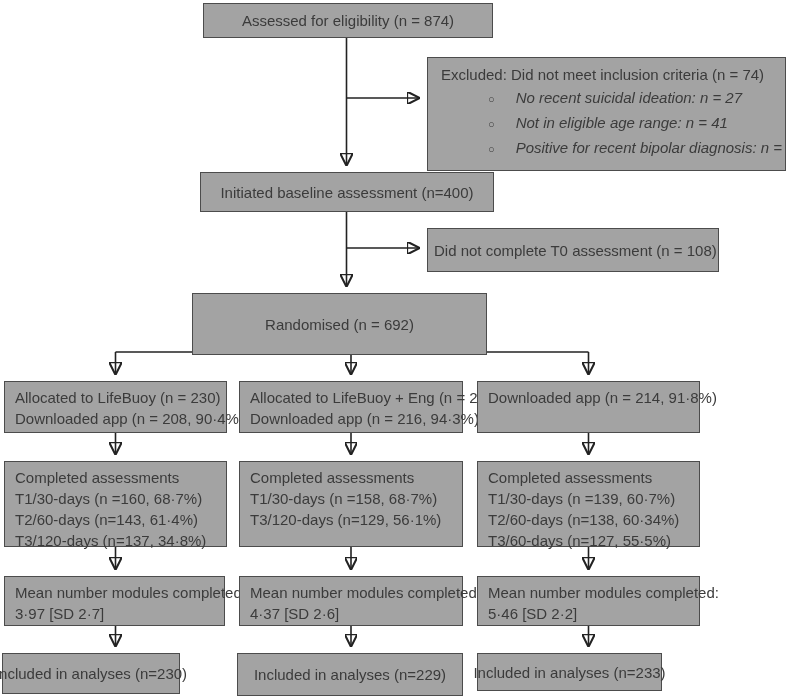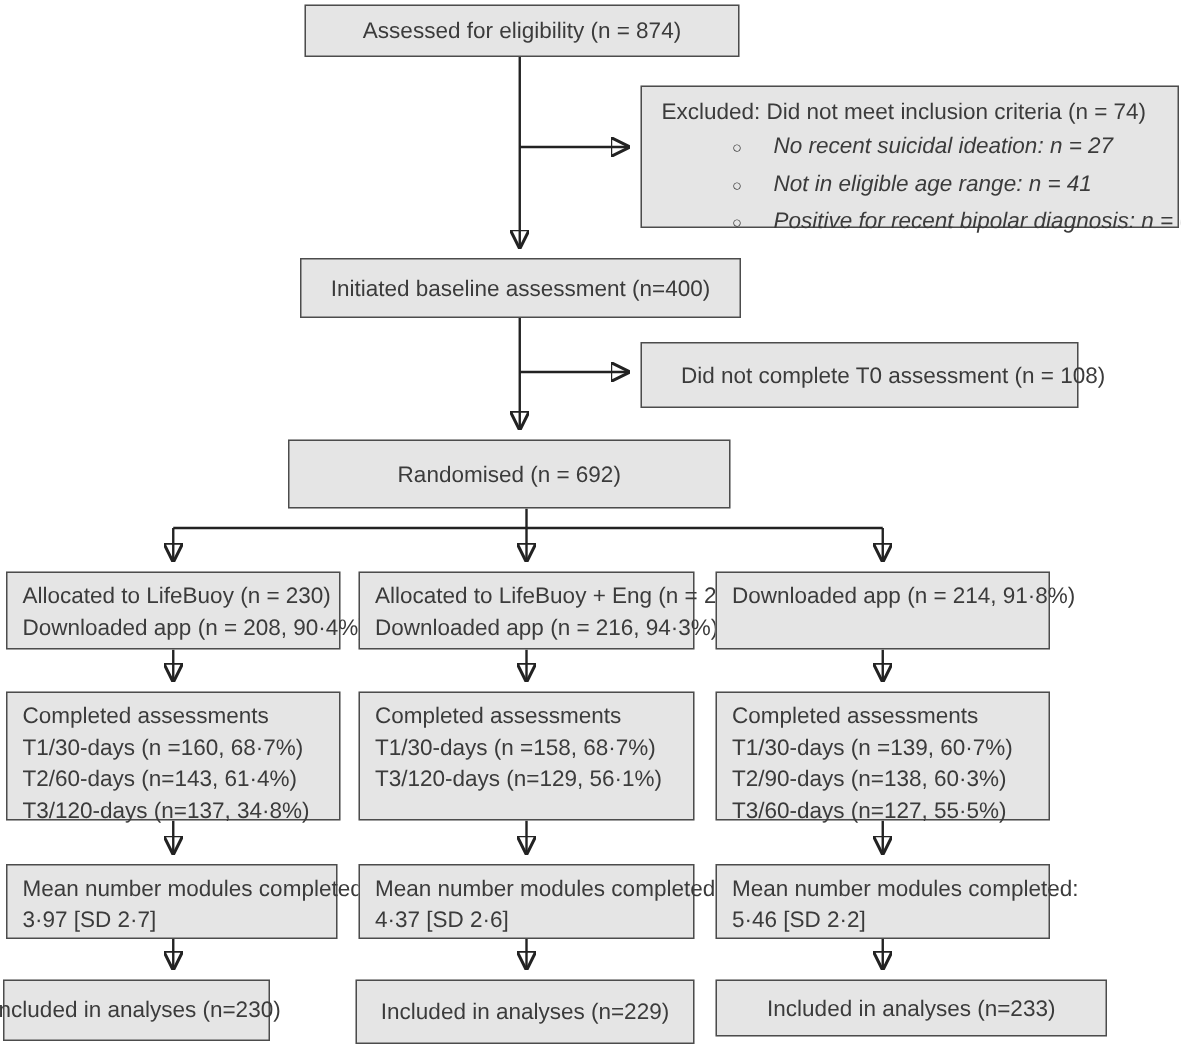--- a/index.html
+++ b/index.html
@@ -10,21 +10,21 @@
     background: #ffffff;
     font-family: "Liberation Sans", "DejaVu Sans", sans-serif;
     font-size: 15px;
     color: #3b3b3b;
     overflow: hidden;
   }
   .box {
     position: absolute;
     box-sizing: border-box;
     border: 1.6px solid #4c4c4c;
-    background: #e5e5e5;
+    background: #a3a3a3;
     line-height: 21px;
   }
   .center-text {
     display: flex;
     align-items: center;
     justify-content: center;
     text-align: center;
   }
   .left-text { padding: 5px 6px 3px 10px; }
   .line { display: block; white-space: nowrap; }
@@ -37,21 +37,21 @@
     align-items: baseline;
     padding-left: 60px;
     line-height: 24px;
   }
   .bullet-marker {
     font-size: 11px;
     margin-right: 21px;
     flex: 0 0 auto;
   }
   .bullet-text { font-style: italic; white-space: nowrap; }
-  .t0-box { display: flex; align-items: center; padding-left: 26px; }
+  .t0-box { display: flex; align-items: center; padding-left: 6px; }
 </style>
 </head>
 <body>
 
 <div id="stage">
 
   <svg id="arrow-layer" width="787" height="696" viewBox="0 0 787 696">
     <defs>
       <marker id="arrow" viewBox="0 0 10 10" refX="8.5" refY="5" markerWidth="8" markerHeight="8" orient="auto-start-reverse">
         <path d="M0,0 L10,5 L0,10 z" fill="#222222" stroke="none"></path>
@@ -80,21 +80,21 @@
 
     <line x1="115.5" y1="626" x2="115.5" y2="645" marker-end="url(#arrow)"></line>
     <line x1="351" y1="626" x2="351" y2="645" marker-end="url(#arrow)"></line>
     <line x1="588.5" y1="626" x2="588.5" y2="645" marker-end="url(#arrow)"></line>
   </svg>
 
   <div class="box center-text" style="left:203px; top:3px; width:290px; height:35px;">
     <span class="line">Assessed for eligibility (n = 874)</span>
   </div>
 
-  <div class="box" style="left:427px; top:57px; width:359px; height:95px;">
+  <div class="box" style="left:427px; top:57px; width:359px; height:114px;">
     <span class="excl-title">Excluded: Did not meet inclusion criteria (n = 74)</span>
     <div class="bullet-row">
       <span class="bullet-marker">○</span>
       <span class="bullet-text">No recent suicidal ideation: n = 27</span>
     </div>
     <div class="bullet-row">
       <span class="bullet-marker">○</span>
       <span class="bullet-text">Not in eligible age range: n = 41</span>
     </div>
     <div class="bullet-row">
@@ -104,21 +104,21 @@
   </div>
 
   <div class="box center-text" style="left:200px; top:172px; width:294px; height:40px;">
     <span class="line">Initiated baseline assessment (n=400)</span>
   </div>
 
   <div class="box t0-box" style="left:427px; top:228px; width:292px; height:44px;">
     <span class="line">Did not complete T0 assessment (n = 108)</span>
   </div>
 
-  <div class="box center-text" style="left:192px; top:293px; width:295px; height:46px;">
+  <div class="box center-text" style="left:192px; top:293px; width:295px; height:62px;">
     <span class="line">Randomised (n = 692)</span>
   </div>
 
   <div class="box left-text" style="left:4px; top:381px; width:223px; height:52px;">
     <span class="line">Allocated to LifeBuoy (n = 230)</span>
     <span class="line">Downloaded app (n = 208, 90·4%)</span>
   </div>
   <div class="box left-text" style="left:4px; top:461px; width:223px; height:86px;">
     <span class="line">Completed assessments</span>
     <span class="line">T1/30-days (n =160, 68·7%)</span>
@@ -149,24 +149,24 @@
   <div class="box center-text" style="left:237px; top:653px; width:226px; height:43px;">
     <span class="line">Included in analyses (n=229)</span>
   </div>
 
   <div class="box left-text" style="left:477px; top:381px; width:223px; height:52px;">
     <span class="line">Downloaded app (n = 214, 91·8%)</span>
   </div>
   <div class="box left-text" style="left:477px; top:461px; width:223px; height:86px;">
     <span class="line">Completed assessments</span>
     <span class="line">T1/30-days (n =139, 60·7%)</span>
-    <span class="line">T2/90-days (n=138, 60·3%)</span>
+    <span class="line">T2/60-days (n=138, 60·34%)</span>
     <span class="line">T3/60-days (n=127, 55·5%)</span>
   </div>
   <div class="box left-text" style="left:477px; top:576px; width:223px; height:50px;">
     <span class="line">Mean number modules completed:</span>
     <span class="line">5·46 [SD 2·2]</span>
   </div>
-  <div class="box center-text" style="left:477px; top:653px; width:261px; height:38px;">
+  <div class="box center-text" style="left:477px; top:653px; width:185px; height:38px;">
     <span class="line">Included in analyses (n=233)</span>
   </div>
 
 </div>
 
 </body></html>

